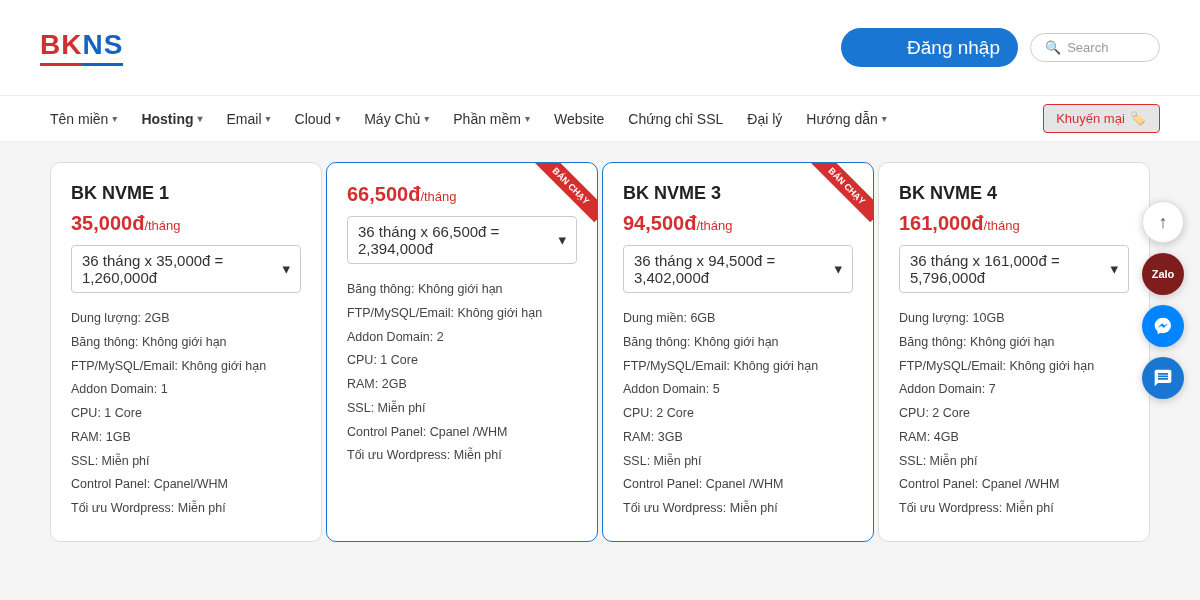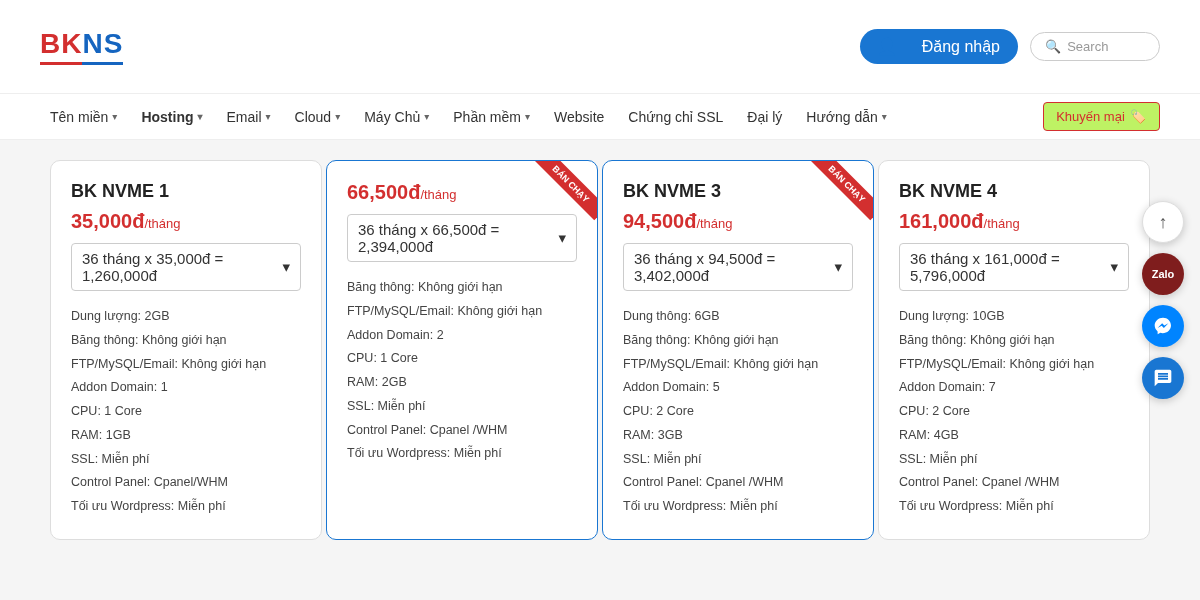--- a/index.html
+++ b/index.html
@@ -32,21 +32,21 @@
       align-items: center;
       gap: 12px;
     }
     .login-btn {
       background: #1976d2;
       color: #fff;
       border: none;
       border-radius: 20px;
       padding: 8px 18px;
       cursor: pointer;
-      font-size: 16px;
+      font-size: 19px;
       display: flex;
       align-items: center;
       gap: 24px;
     }
     .search-box {
       display: flex;
       align-items: center;
       border: 1px solid #ccc;
       border-radius: 20px;
       padding: 6px 14px;
@@ -80,21 +80,21 @@
     .nav-item.active { font-weight: bold; }
     .nav-item .chevron { font-size: 10px; color: #666; }
     .promo-btn {
       margin-left: auto;
       border: 1.5px solid #d32f2f;
       color: #d32f2f;
       border-radius: 4px;
       padding: 6px 12px;
       cursor: pointer;
       font-size: 13px;
-      background: #bef264;
+      background: #e5e5e5;
       display: flex;
       align-items: center;
       gap: 6px;
     }
 
     
     .main {
       padding: 20px 40px;
       background: #f5f5f5;
       min-height: 460px;
@@ -322,21 +322,21 @@
       <div class="badge-ban-chay"></div>
       <div class="plan-name">BK NVME 3</div>
       <div class="plan-price">
         94,500đ<span class="plan-price-unit">/tháng</span>
       </div>
       <div class="plan-period-selector">
         <span>36 tháng x 94,500đ = 3,402,000đ</span>
         <span>▾</span>
       </div>
       <ul class="plan-features">
-        <li>Dung thông: 6GB</li>
+        <li>Dung miền: 6GB</li>
           <li>Băng thông: Không giới hạn</li>
           <li>FTP/MySQL/Email: Không giới hạn</li>
           <li>Addon Domain: 5</li>
           <li>CPU: 2 Core</li>
           <li>RAM: 3GB</li>
           <li>SSL: Miễn phí</li>
           <li>Control Panel: Cpanel /WHM</li>
           <li>Tối ưu Wordpress: Miễn phí</li>
       </ul>
     </div>

